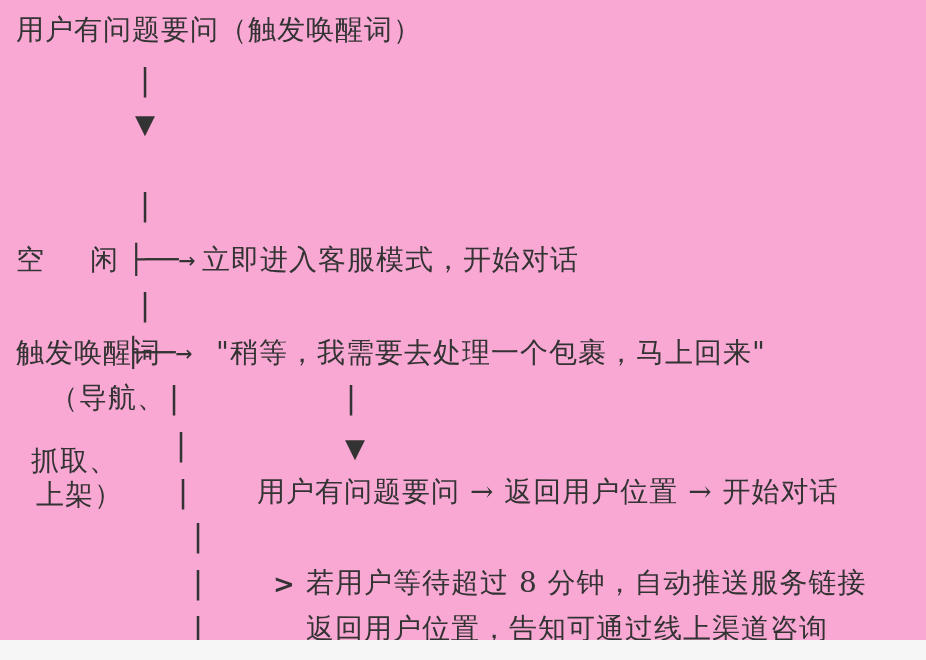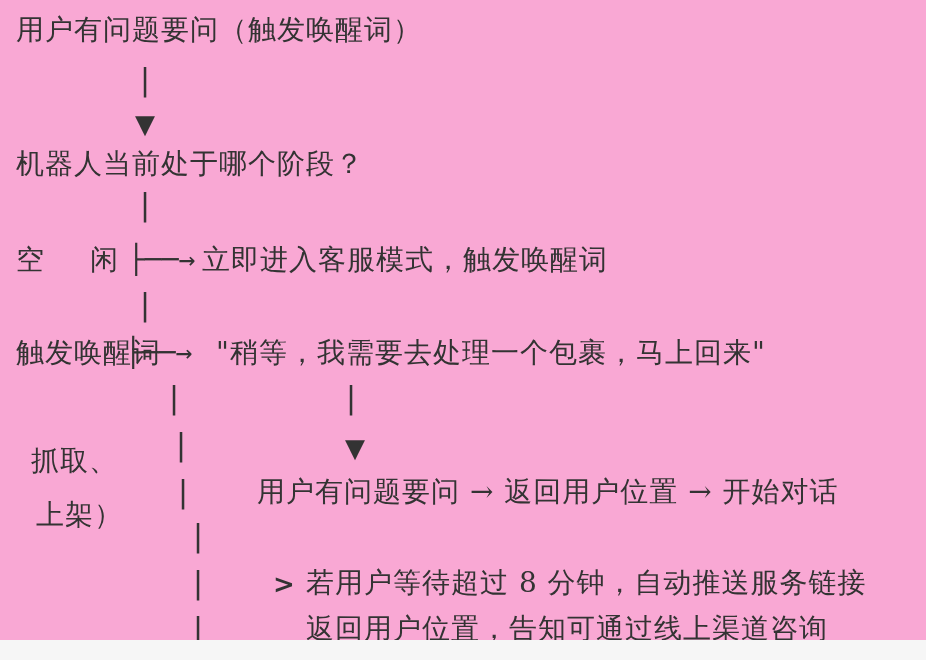--- a/index.html
+++ b/index.html
@@ -50,43 +50,43 @@
 <body>
 
 <div class="canvas">
 
   <span class="t" style="left:16px;top:13px">用户有问题要问（触发唤醒词）</span>
 
   <span class="pipe" style="left:136px;top:65px">|</span>
 
   <span class="tri" style="left:135px;top:111px">▼</span>
 
-  <span class="t" style="left:16px;top:147px">机器人当前处于哪个阶段？</span>
 
   <span class="pipe" style="left:136px;top:190px">|</span>
 
   <span class="t" style="left:16px;top:243px">空</span>
   <span class="t" style="left:90px;top:243px">闲</span>
   <span class="conn" style="left:128px;top:243px">├──→</span>
-  <span class="t" style="left:202px;top:243px">立即进入客服模式，触发唤醒词</span>
+  <span class="t" style="left:202px;top:243px">立即进入客服模式，开始对话</span>
 
   <span class="pipe" style="left:136px;top:290px">|</span>
 
   <span class="t" style="left:16px;top:336px">触发唤醒词</span>
   <span class="conn" style="left:125px;top:336px">├──→</span>
   <span class="t" style="left:216px;top:336px">"稍等，我需要去处理一个包裹，马上回来"</span>
 
+  <span class="t" style="left:50px;top:381px">（导航、</span>
   <span class="pipe" style="left:165px;top:383px">|</span>
   <span class="pipe" style="left:342px;top:383px">|</span>
 
   <span class="t" style="left:31px;top:444px">抓取、</span>
   <span class="pipe" style="left:172px;top:430px">|</span>
   <span class="tri" style="left:345px;top:435px">▼</span>
 
-  <span class="t" style="left:36px;top:498px">上架）</span>
+  <span class="t" style="left:36px;top:478px">上架）</span>
   <span class="pipe" style="left:174px;top:477px">|</span>
   <span class="t" style="left:257px;top:475px">用户有问题要问 → 返回用户位置 → 开始对话</span>
 
   <span class="pipe" style="left:189px;top:521px">|</span>
 
   <span class="pipe" style="left:189px;top:568px">|</span>
   <span class="marker" style="left:273px;top:567px">&gt;</span>
   <span class="t" style="left:306px;top:566px">若用户等待超过 8 分钟，自动推送服务链接</span>
 
   <span class="pipe" style="left:189px;top:614px">|</span>

